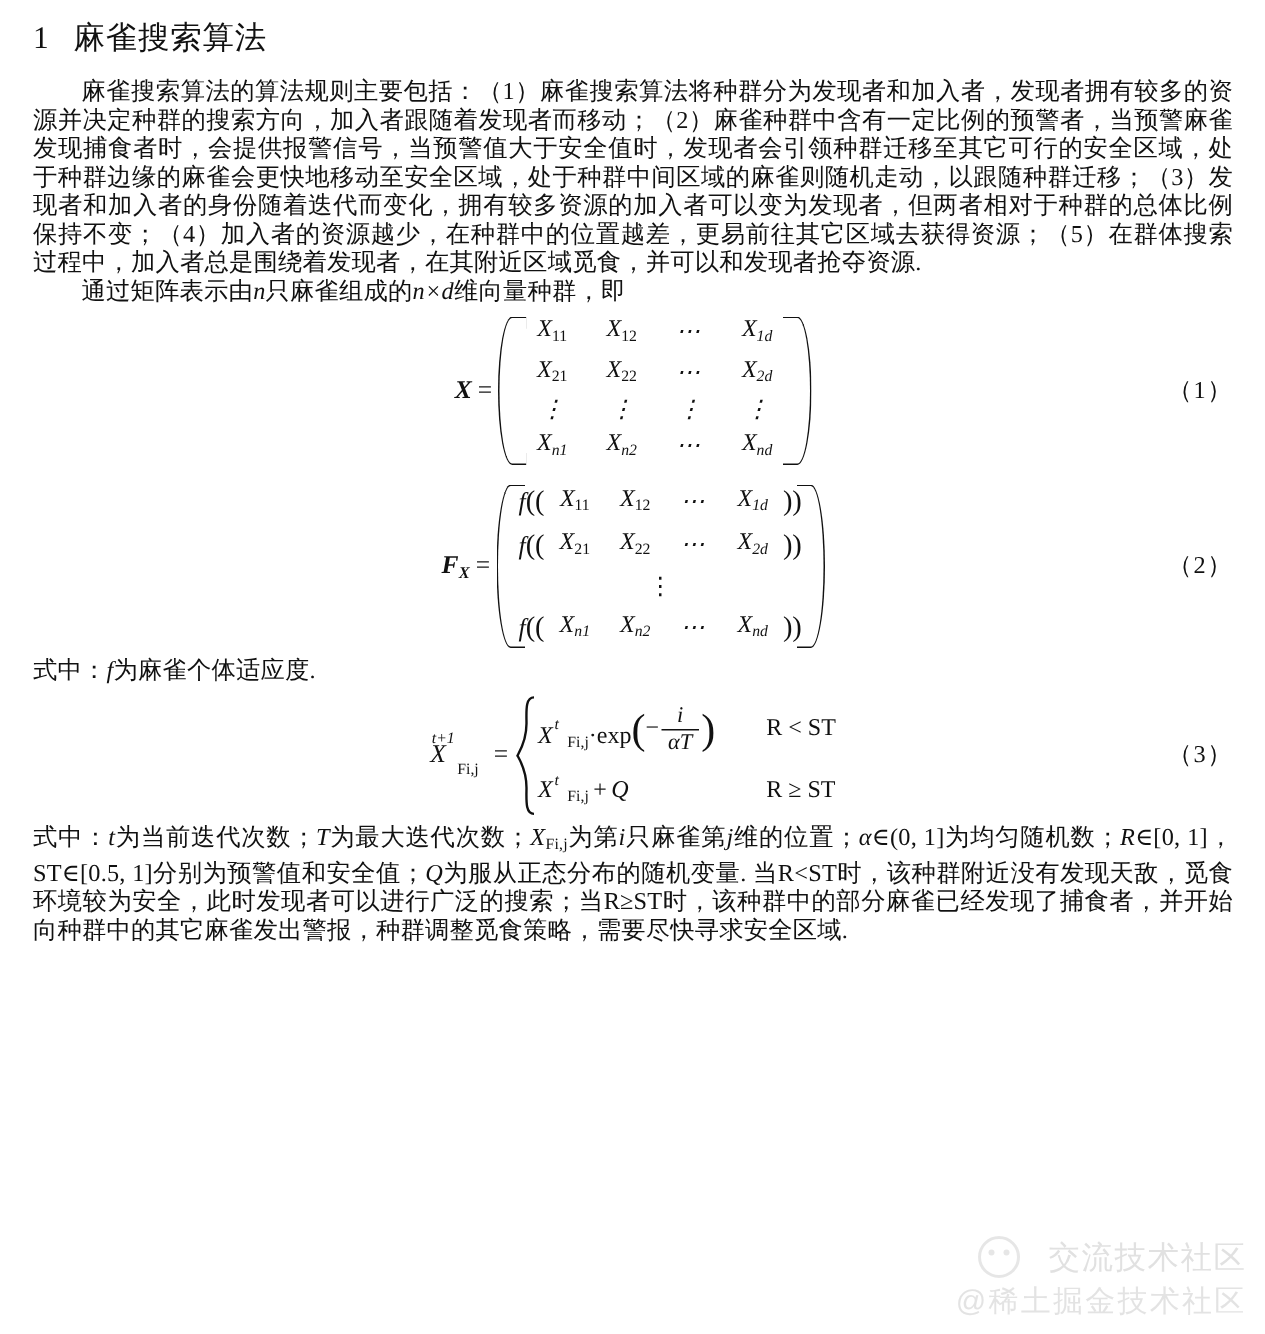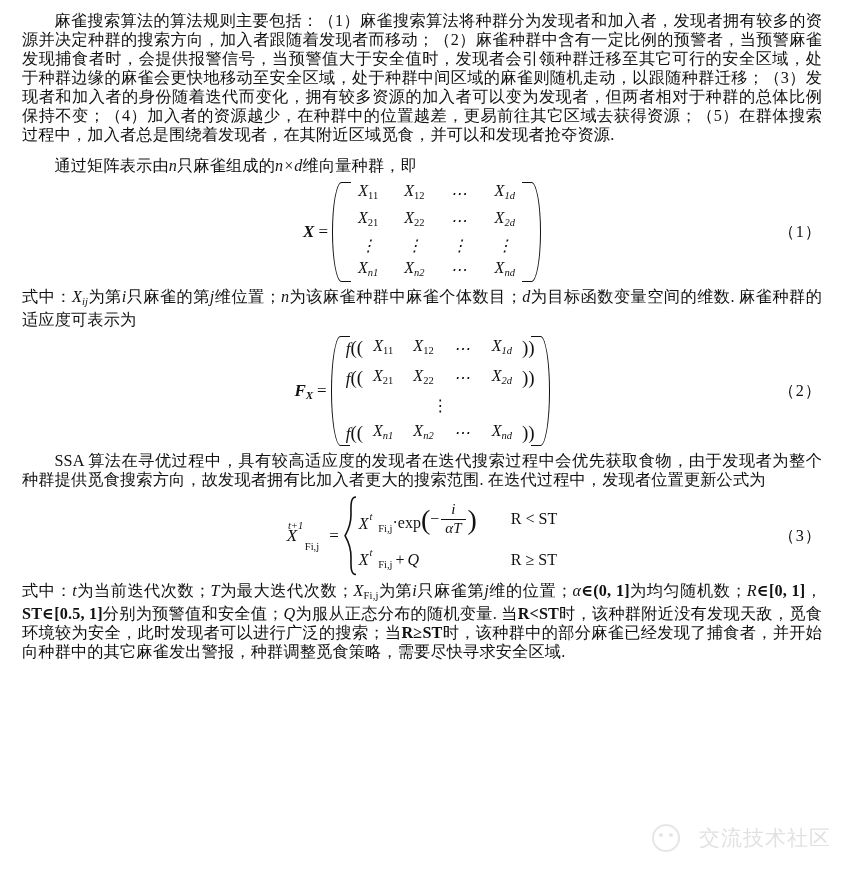--- a/index.html
+++ b/index.html
@@ -44,24 +44,24 @@
   
   .para {
     font-size: 16.2px;
     line-height: 19px;
     text-align: justify;
     text-justify: inter-ideograph;
     margin: 0;
     letter-spacing: 0.15px;
   }
   .para.indent { text-indent: 2em; }
-  .para + .para { margin-top: 12px; }
+  .para + .para { margin-top: 0; }
 
   .mi { font-style: italic; font-family: "Liberation Serif", serif; }
-  .mu { font-style: normal; font-weight: bold; }
+  .mu { font-style: normal; }
 
   
   .eqrow {
     position: relative;
     display: flex;
     align-items: center;
     justify-content: center;
     width: 800px;
   }
   .eqbody {
@@ -260,20 +260,23 @@
     text-align: right;
     white-space: nowrap;
   }
 </style>
 </head>
 <body>
 
 <div class="page">
   <div class="content">
 
+    <h1 class="heading">
+      <span class="h-num">1</span><span>麻雀搜索算法</span>
+    </h1>
 
     <p class="para indent">麻雀搜索算法的算法规则主要包括：（1）麻雀搜索算法将种群分为发现者和加入者，发现者拥有较多的资源并决定种群的搜索方向，加入者跟随着发现者而移动；（2）麻雀种群中含有一定比例的预警者，当预警麻雀发现捕食者时，会提供报警信号，当预警值大于安全值时，发现者会引领种群迁移至其它可行的安全区域，处于种群边缘的麻雀会更快地移动至安全区域，处于种群中间区域的麻雀则随机走动，以跟随种群迁移；（3）发现者和加入者的身份随着迭代而变化，拥有较多资源的加入者可以变为发现者，但两者相对于种群的总体比例保持不变；（4）加入者的资源越少，在种群中的位置越差，更易前往其它区域去获得资源；（5）在群体搜索过程中，加入者总是围绕着发现者，在其附近区域觅食，并可以和发现者抢夺资源.</p>
 
     <p class="para indent">
       <span>通过矩阵表示由</span><span class="mi">n</span><span>只麻雀组成的</span><span class="mi">n×d</span><span>维向量种群，即</span>
     </p>
 
     <div class="eqrow" style="height:112px;">
       <div class="eqbody">
         <span class="lhs">X</span>
@@ -305,23 +308,20 @@
             <td class="dots">⋯</td>
             <td>X<span class="sub it">nd</span></td>
           </tr>
         </tbody>
           </table>
         <span class="paren right"></span>
       </div>
       <span class="eqnum">（1）</span>
     </div>
 
-    <p class="para">
-      <span>式中：</span><span class="mi">X<span style="font-size:10.5px;vertical-align:-0.3em;">ij</span></span><span>为第</span><span class="mi">i</span><span>只麻雀的第</span><span class="mi">j</span><span>维位置；</span><span class="mi">n</span><span>为该麻雀种群中麻雀个体数目；</span><span class="mi">d</span><span>为目标函数变量空间的维数. 麻雀种群的适应度可表示为</span>
-    </p>
 
     <div class="eqrow" style="height:122px;">
       <div class="eqbody">
         <span class="lhs">F<span class="sub">X</span></span>
         <span class="eqsign">=</span>
         <span class="paren left"></span>
         <table class="fmatrix">
           <tbody>
               <tr>
             <td class="fl"><span class="pfn">f</span><span class="bigp">((</span></td>
@@ -350,22 +350,24 @@
             <td>X<span class="sub it">nd</span></td>
             <td class="fr"><span class="bigp">))</span></td>
           </tr>
         </tbody>
           </table>
         <span class="paren right"></span>
       </div>
       <span class="eqnum">（2）</span>
     </div>
 
-
-    <p class="para indent">SSA 算法在寻优过程中，具有较高适应度的发现者在迭代搜索过程中会优先获取食物，由于发现者为整个种群提供觅食搜索方向，故发现者拥有比加入者更大的搜索范围. 在迭代过程中，发现者位置更新公式为</p>
+    <p class="para">
+      <span>式中：</span><span class="mi">f</span><span>为麻雀个体适应度.</span>
+    </p>
+
 
     <div class="eqrow" style="height:92px;">
       <div class="eqbody">
         <span class="lhs" style="font-weight:normal;margin-right:10px;">
           <span class="supsub" style="padding-right:22px;">X<span class="sup" style="left:auto;right:16px;">t+1</span><span class="sb" style="left:auto;right:0;"><span class="rm">Fi,j</span></span></span>
         </span>
         <span class="eqsign">=</span>
         <span class="brace-left">
           <svg viewBox="0 0 16 84" preserveAspectRatio="none">
             <path d="M13 2 C7 2 8 12 8 20 C8 32 3 40 2 42 C3 44 8 52 8 64 C8 72 7 82 13 82" fill="none" stroke="#111" stroke-width="1.6"></path>
@@ -403,14 +405,15 @@
       <span>式中：</span><span class="mi">t</span><span>为当前迭代次数；</span><span class="mi">T</span><span>为最大迭代次数；</span><span class="mi">X<span style="font-size:10.5px;vertical-align:-0.3em;font-style:normal;">Fi,j</span></span><span>为第</span><span class="mi">i</span><span>只麻雀第</span><span class="mi">j</span><span>维的位置；</span><span class="mi">α</span><span class="mu">∈(0, 1]</span><span>为均匀随机数；</span><span class="mi">R</span><span class="mu">∈[0, 1]</span><span>，</span><span class="mu">ST</span><span class="mu">∈[0.5, 1]</span><span>分别为预警值和安全值；</span><span class="mi">Q</span><span>为服从正态分布的随机变量. 当</span><span class="mu">R&lt;ST</span><span>时，该种群附近没有发现天敌，觅食环境较为安全，此时发现者可以进行广泛的搜索；当</span><span class="mu">R≥ST</span><span>时，该种群中的部分麻雀已经发现了捕食者，并开始向种群中的其它麻雀发出警报，种群调整觅食策略，需要尽快寻求安全区域.</span>
     </p>
 
   </div>
 
   <div class="watermark">
     <div class="wm-row wm-top">
       <span class="wm-logo"></span>
       <span>交流技术社区</span>
     </div>
+    <div class="wm-bottom">@稀土掘金技术社区</div>
   </div>
 </div>
 
 </body></html>

